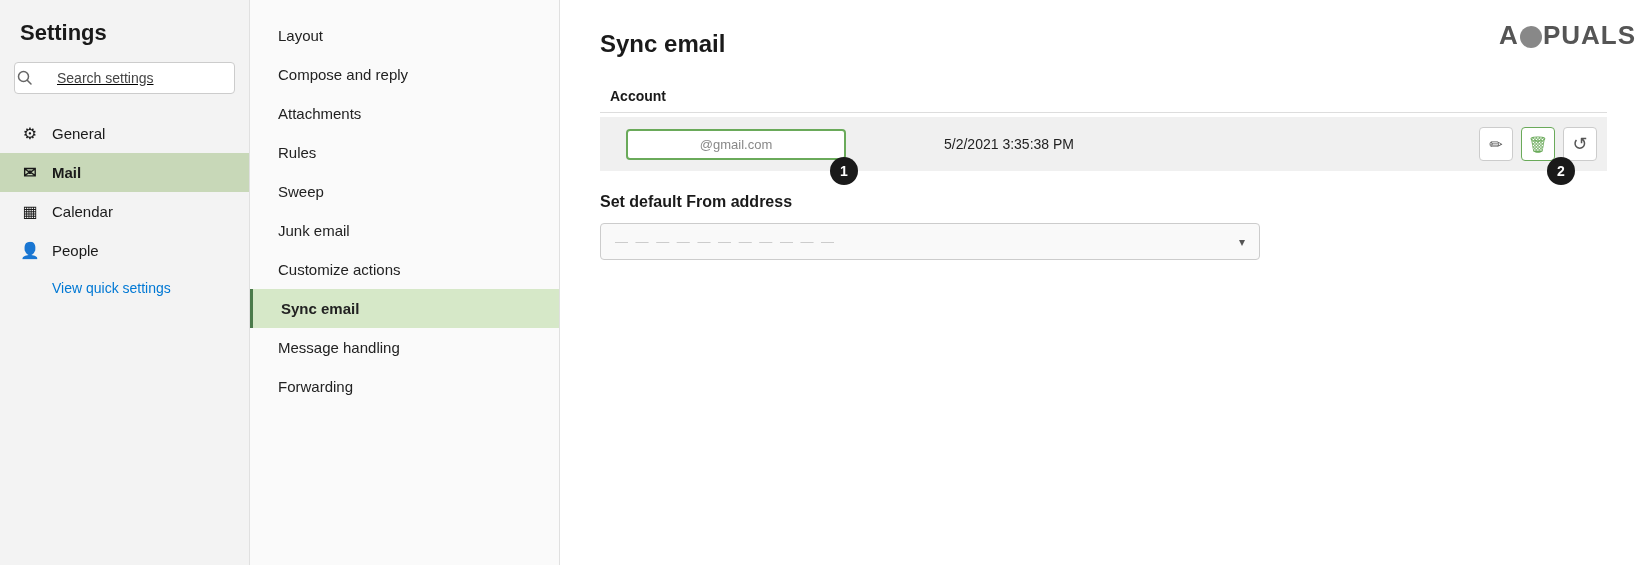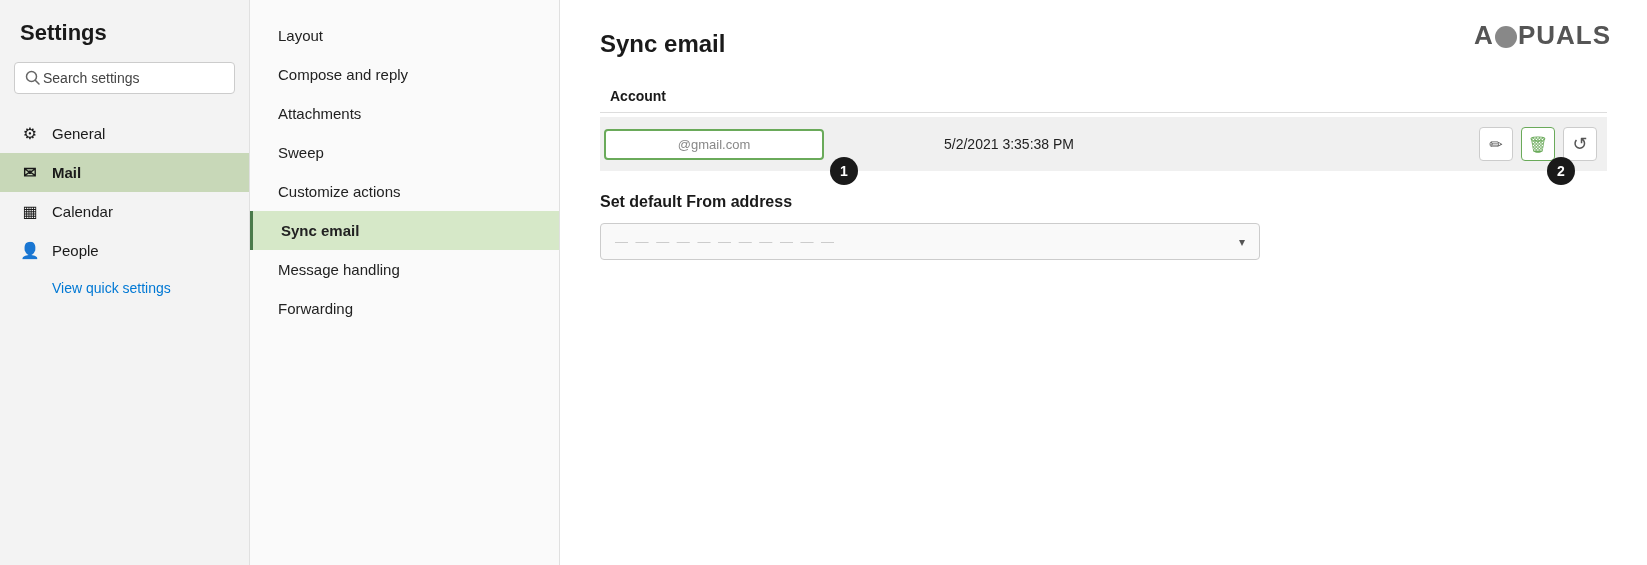--- a/index.html
+++ b/index.html
@@ -26,22 +26,23 @@
       padding: 0 20px 16px 20px;
       color: #1a1a1a;
     }
     .search-box {
       margin: 0 14px 20px 14px;
       display: flex;
       align-items: center;
       background: #fff;
       border: 1px solid #ccc;
       border-radius: 4px;
-      padding: 7px 10px;
-      gap: 2px;
+      padding: 7px 2px;
+      gap: 24px;
+      text-decoration: underline;
     }
     .search-icon-svg {
       color: #666;
       flex-shrink: 0;
     }
     .search-input-text {
       font-size: 14px;
       color: #444;
       background: transparent;
       border: none;
@@ -133,21 +134,21 @@
     .table-row {
       display: flex;
       align-items: center;
       padding: 10px 0;
       background: #f0f0f0;
       margin-top: 4px;
       position: relative;
     }
     .account-cell {
       width: 320px;
-      padding-left: 4px;
+      padding-left: 26px;
     }
     .account-badge {
       border: 2px solid #6aaa5a;
       border-radius: 4px;
       padding: 6px 16px;
       font-size: 13px;
       color: #888;
       background: #fff;
       display: inline-block;
       min-width: 220px;
@@ -226,21 +227,21 @@
     }
     .dropdown-arrow {
       font-size: 12px;
       color: #555;
     }
 
     
     .appuals-logo {
       position: absolute;
       top: 20px;
-      right: 36px;
+      right: 11px;
       font-size: 26px;
       font-weight: 800;
       color: #555;
       letter-spacing: 1px;
     }
   </style>
 </head>
 <body>
 
 <div class="sidebar">
@@ -271,21 +272,23 @@
     <span>People</span>
   </div>
 
   <div class="view-quick">View quick settings</div>
 </div>
 
 <div class="middle-panel">
   <div class="middle-item">Layout</div>
   <div class="middle-item">Compose and reply</div>
   <div class="middle-item">Attachments</div>
+  <div class="middle-item">Rules</div>
   <div class="middle-item">Sweep</div>
+  <div class="middle-item">Junk email</div>
   <div class="middle-item">Customize actions</div>
   <div class="middle-item active">Sync email</div>
   <div class="middle-item">Message handling</div>
   <div class="middle-item">Forwarding</div>
 </div>
 
 <div class="main-content">
   <div class="page-title">Sync email</div>
 
   <div class="table-headers">

